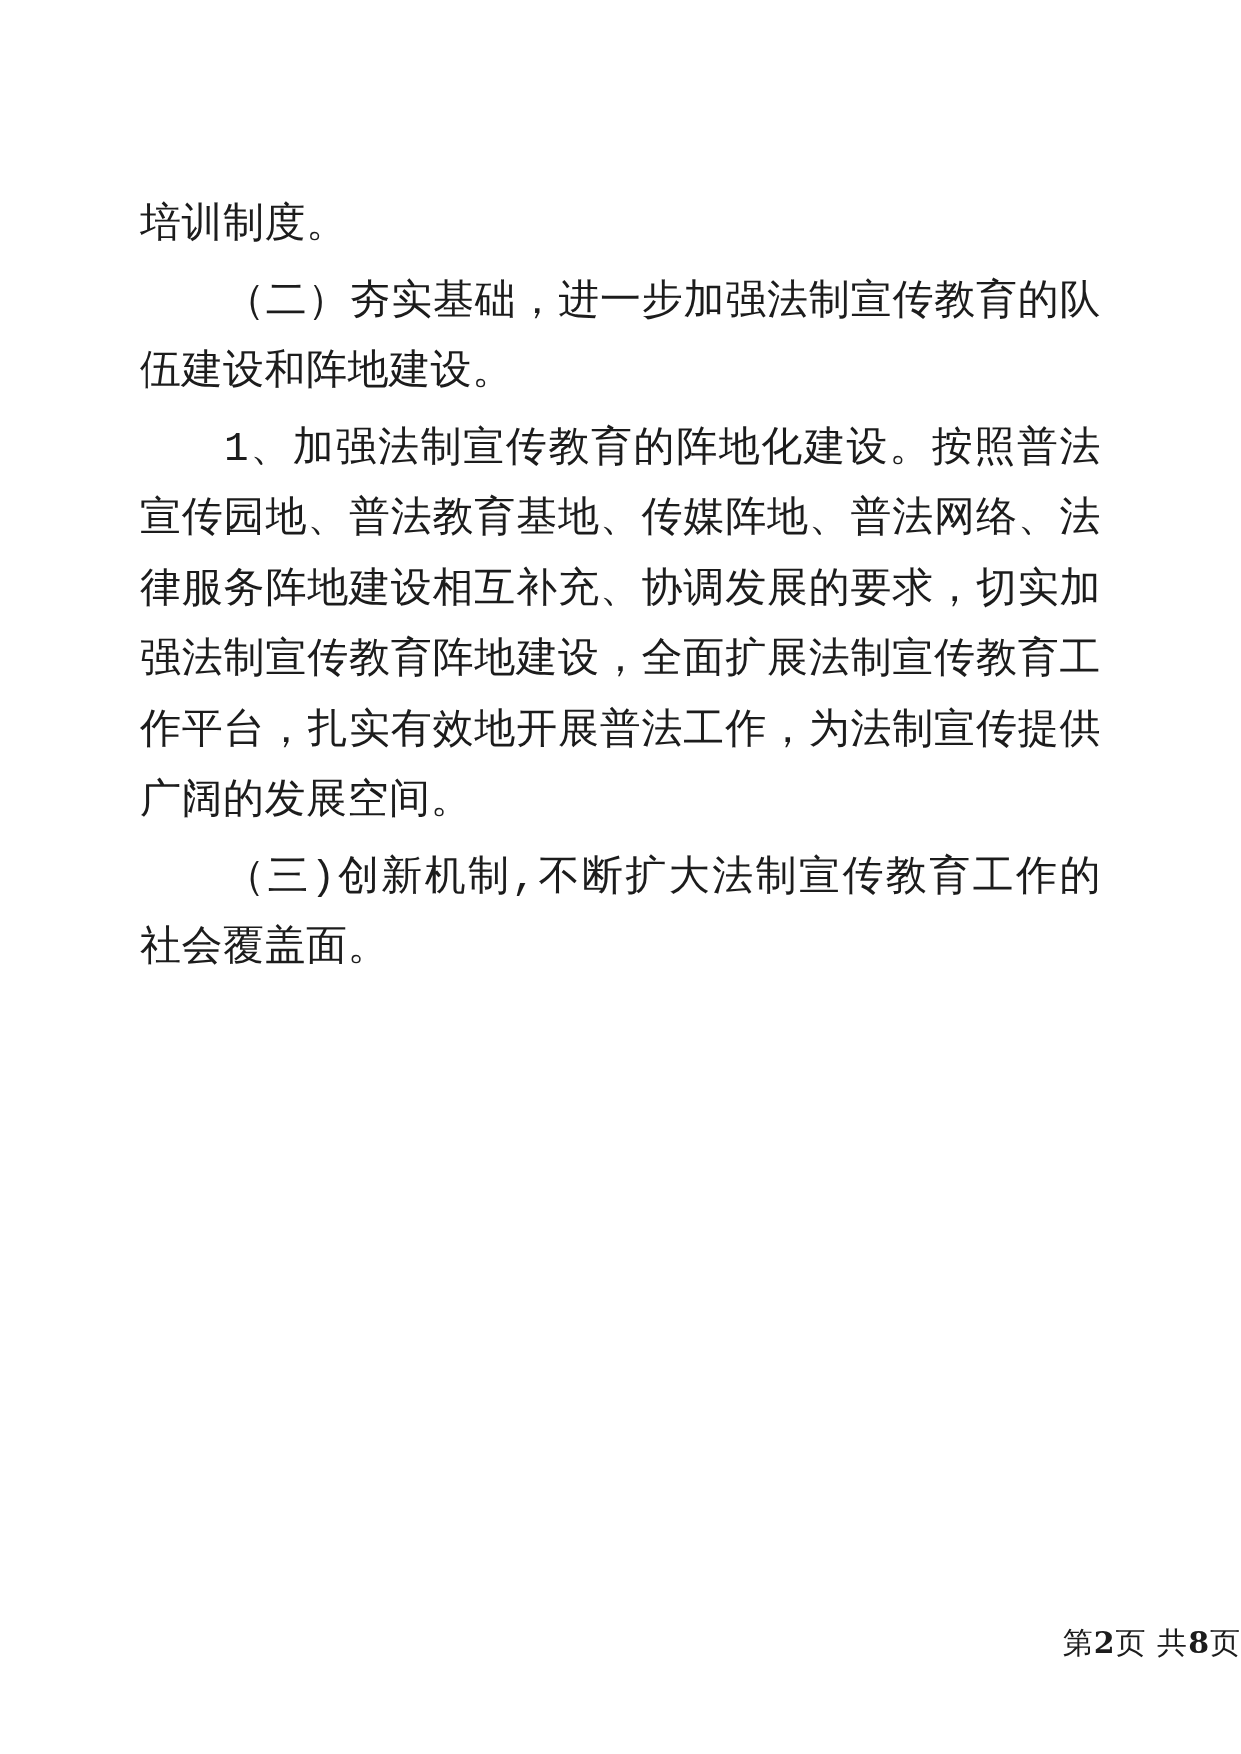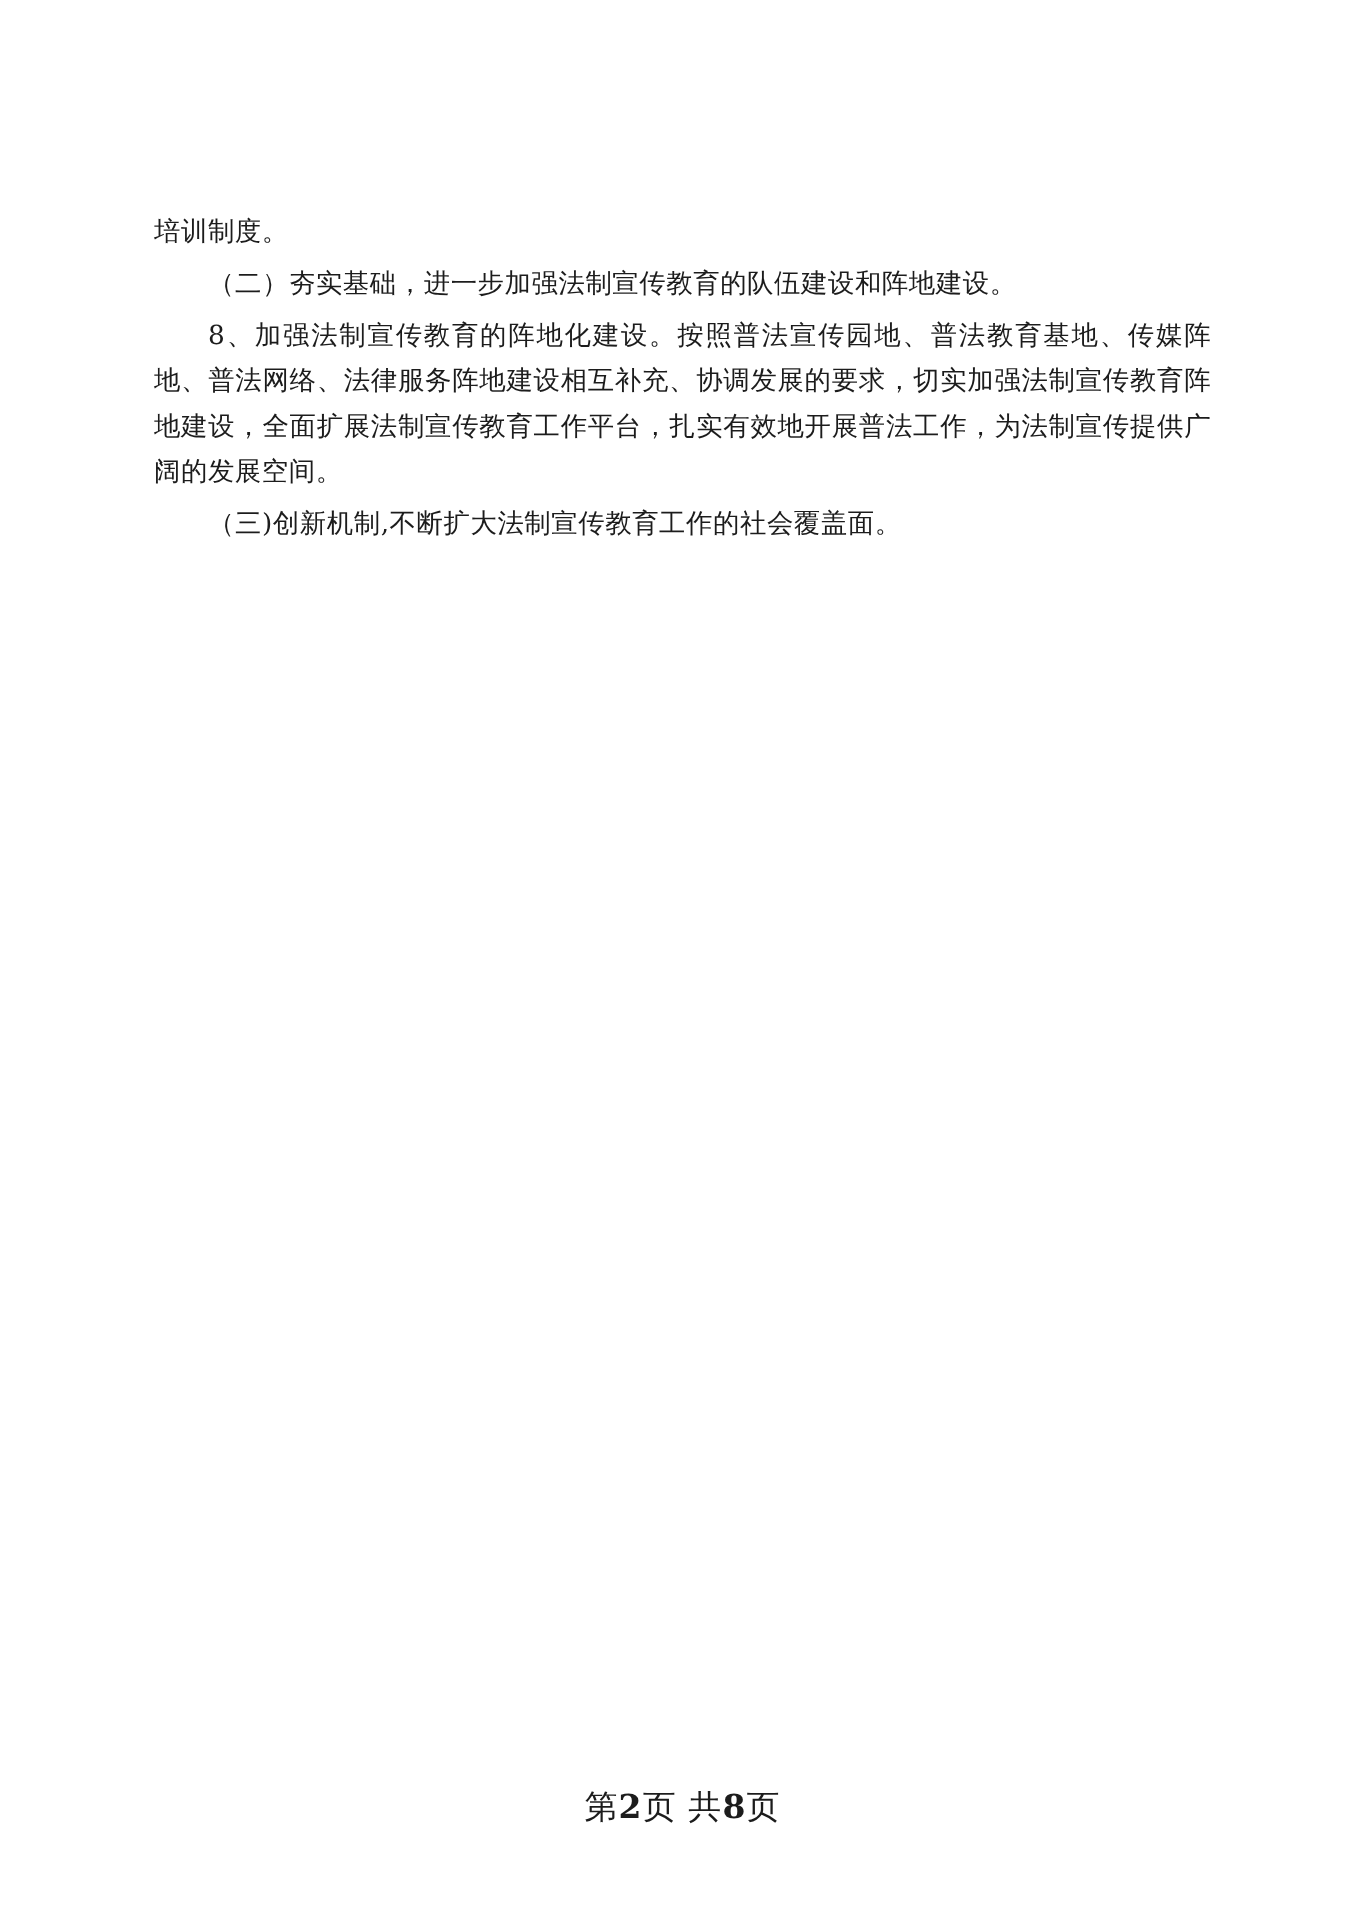--- a/index.html
+++ b/index.html
@@ -18,56 +18,57 @@
     position: absolute;
     top: 0;
     left: 0;
     width: 1241px;
     height: 1754px;
     box-sizing: border-box;
     padding: 190px 140px 60px 140px;
     background: #ffffff;
   }
   .doc-body {
-    font-size: 24px;
+    font-size: 41px;
     line-height: 1.72;
     letter-spacing: 0.5px;
     text-align: justify;
     text-justify: inter-ideograph;
     color: #1c1c1c;
+    font-family: Liberation Mono, monospace;
   }
   .para {
     margin: 0 0 6px 0;
     text-indent: 0;
   }
   .para.indent {
     text-indent: 2.05em;
   }
   .footer {
     position: absolute;
     left: 0;
     right: 0;
     bottom: 90px;
-    text-align: center;
+    text-align: right;
     font-size: 30px;
     font-family: "DejaVu Serif", "Liberation Serif", serif;
     color: #1c1c1c;
     letter-spacing: 1px;
   }
   .footer .num {
     font-weight: bold;
   }
 </style>
 </head>
 <body>
 
 <div class="page">
   <div class="doc-body">
     <p class="para">培训制度。</p>
     <p class="para indent">（二）夯实基础，进一步加强法制宣传教育的队伍建设和阵地建设。</p>
-    <p class="para indent">8、加强法制宣传教育的阵地化建设。按照普法宣传园地、普法教育基地、传媒阵地、普法网络、法律服务阵地建设相互补充、协调发展的要求，切实加强法制宣传教育阵地建设，全面扩展法制宣传教育工作平台，扎实有效地开展普法工作，为法制宣传提供广阔的发展空间。</p>
+    <p class="para indent">1、加强法制宣传教育的阵地化建设。按照普法宣传园地、普法教育基地、传媒阵地、普法网络、法律服务阵地建设相互补充、协调发展的要求，切实加强法制宣传教育阵地建设，全面扩展法制宣传教育工作平台，扎实有效地开展普法工作，为法制宣传提供广阔的发展空间。</p>
     <p class="para indent">（三)创新机制,不断扩大法制宣传教育工作的社会覆盖面。</p>
   </div>
 </div>
 
 <div class="footer">
   <span>第</span><span class="num">2</span><span>页 共</span><span class="num">8</span><span>页</span>
 </div>
 
 </body></html>

